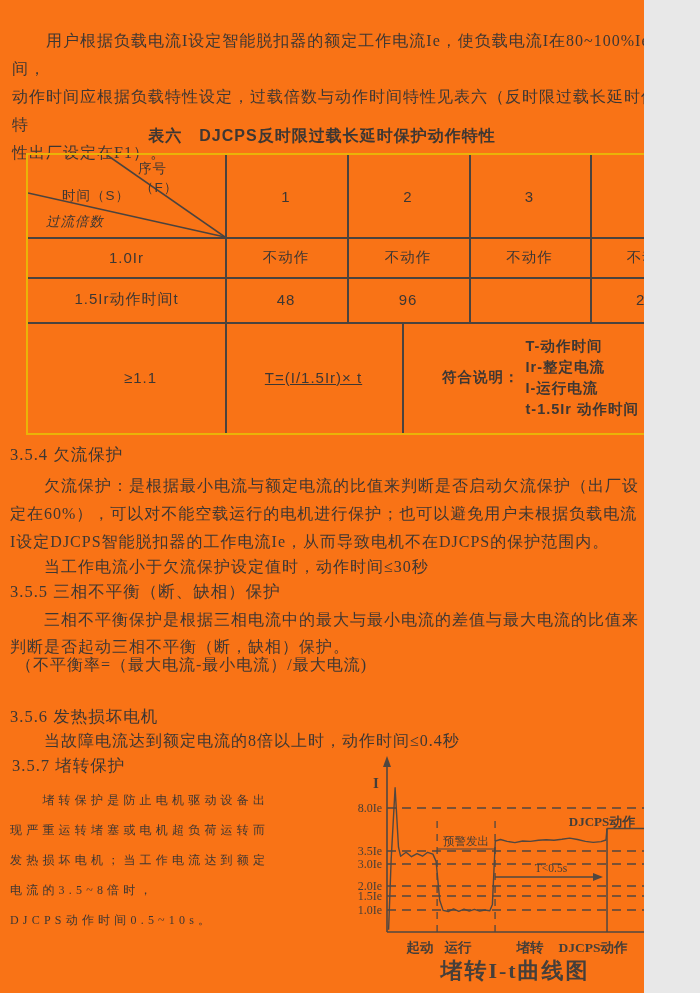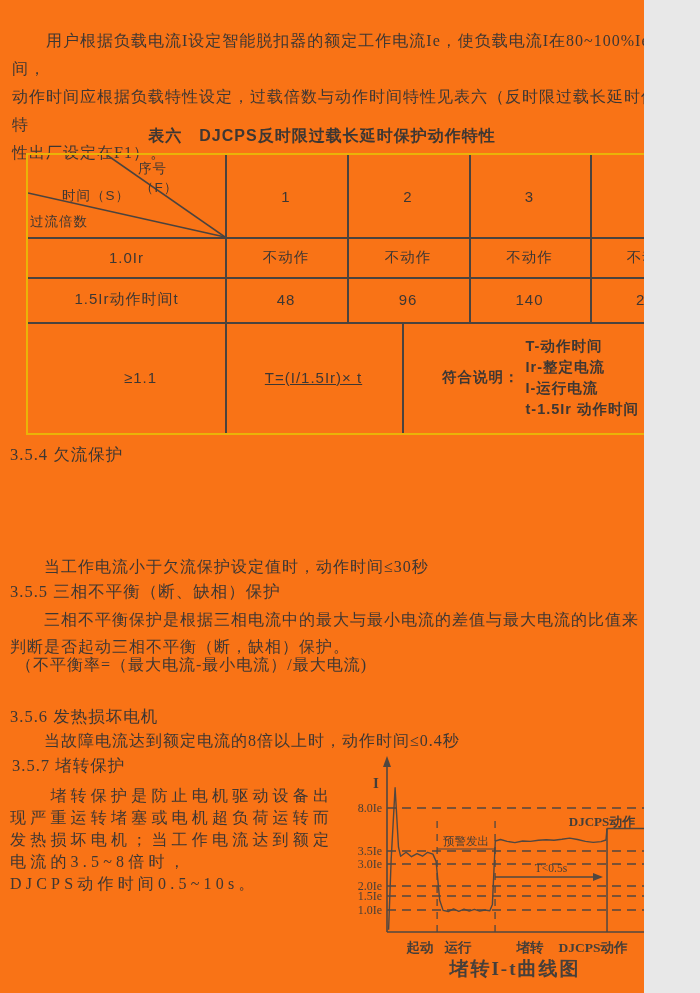--- a/index.html
+++ b/index.html
@@ -18,22 +18,22 @@
   .cell{position:absolute;display:flex;align-items:center;justify-content:center;
         font-size:15px;color:#3e3733;letter-spacing:1px;}
   .corner-label{position:absolute;font-size:13.5px;letter-spacing:1px;}
   .legend-cell{justify-content:flex-start;padding-left:40px;box-sizing:border-box;}
   .legend-lines{white-space:pre-line;font-weight:600;font-size:14.5px;line-height:21px;
                 text-align:left;margin-left:6px;}
   
   .chart{left:345px;top:752px;width:355px;height:241px;}
   .chart svg{display:block;}
   .chart-caption{position:absolute;top:204px;left:0;width:340px;text-align:center;
-                 font-weight:700;font-size:19px;letter-spacing:2px;color:#463f3a;}
-  .s357{width:332px;font-size:16px;line-height:22px;letter-spacing:4.2px;white-space:pre-line;}
+                 font-weight:700;font-size:22px;letter-spacing:2px;color:#463f3a;}
+  .s357{width:332px;font-size:12px;line-height:30px;letter-spacing:4.2px;white-space:pre-line;}
 </style>
 </head>
 <body>
 
 <div class="page">
 
   <div class="abs para" style="left:12px;top:27px;width:678px;">　　用户根据负载电流I设定智能脱扣器的额定工作电流Ie，使负载电流I在80~100%Ie之间，
 动作时间应根据负载特性设定，过载倍数与动作时间特性见表六（反时限过载长延时保护特
 性出厂设定在F1）。</div>
 
@@ -51,52 +51,54 @@
     <div class="gl" style="left:0;top:167px;width:682px;height:2px;"></div>
 
     <div class="cell" style="left:0;top:0;width:197px;height:82px;">
       <svg width="197" height="82" viewBox="0 0 197 82" style="position:absolute;left:0;top:0;">
         <line x1="79" y1="0" x2="197" y2="82" stroke="#4b433e" stroke-width="1.6"></line>
         <line x1="0" y1="38" x2="197" y2="82" stroke="#4b433e" stroke-width="1.6"></line>
       </svg>
       <span class="corner-label" style="left:110px;top:5px;">序号</span>
       <span class="corner-label" style="left:112px;top:24px;">（F）</span>
       <span class="corner-label" style="left:34px;top:32px;">时间（S）</span>
-      <span class="corner-label" style="left:2px;top:58px;">过流倍数</span>
+      <span class="corner-label" style="left:18px;top:58px;font-style:italic;">过流倍数</span>
     </div>
 
     <div class="cell" style="left:197px;top:0;width:122px;height:82px;">1</div>
     <div class="cell" style="left:319px;top:0;width:122px;height:82px;">2</div>
     <div class="cell" style="left:441px;top:0;width:121px;height:82px;">3</div>
     <div class="cell" style="left:562px;top:0;width:120px;height:82px;">4</div>
 
     <div class="cell" style="left:0;top:82px;width:197px;height:40px;">1.0Ir</div>
     <div class="cell" style="left:197px;top:82px;width:122px;height:40px;font-size:14.5px;">不动作</div>
     <div class="cell" style="left:319px;top:82px;width:122px;height:40px;font-size:14.5px;">不动作</div>
     <div class="cell" style="left:441px;top:82px;width:121px;height:40px;font-size:14.5px;">不动作</div>
     <div class="cell" style="left:562px;top:82px;width:120px;height:40px;font-size:14.5px;">不动作</div>
 
     <div class="cell" style="left:0;top:122px;width:197px;height:45px;">1.5Ir动作时间t</div>
     <div class="cell" style="left:197px;top:122px;width:122px;height:45px;">48</div>
     <div class="cell" style="left:319px;top:122px;width:122px;height:45px;">96</div>
-    <div class="cell" style="left:441px;top:122px;width:121px;height:45px;">140</div>
     <div class="cell" style="left:562px;top:122px;width:120px;height:45px;">210</div>
 
     <div class="cell" style="left:0;top:167px;width:197px;height:111px;padding-left:14px;">≥1.1</div>
     <div class="cell" style="left:197px;top:167px;width:177px;height:111px;text-decoration:underline;">T=(I/1.5Ir)× t</div>
     <div class="cell legend-cell" style="left:374px;top:167px;width:308px;height:111px;">
       <span style="font-weight:600;font-size:14.5px;">符合说明：</span>
       <div class="legend-lines">T-动作时间
 Ir-整定电流
 I-运行电流
 t-1.5Ir 动作时间</div>
     </div>
   </div>
 
   <div class="abs heading" style="left:10px;top:444px;">3.5.4 欠流保护</div>
+  <div class="abs para" style="left:10px;top:472px;width:682px;">　　欠流保护：是根据最小电流与额定电流的比值来判断是否启动欠流保护（出厂设
+定在60%），可以对不能空载运行的电机进行保护；也可以避免用户未根据负载电流
+I设定DJCPS智能脱扣器的工作电流Ie，从而导致电机不在DJCPS的保护范围内。</div>
   <div class="abs note-line" style="left:10px;top:557px;width:682px;">　　当工作电流小于欠流保护设定值时，动作时间≤30秒</div>
 
   <div class="abs heading" style="left:10px;top:581px;">3.5.5 三相不平衡（断、缺相）保护</div>
   <div class="abs para" style="left:10px;top:606px;width:682px;line-height:27px;">　　三相不平衡保护是根据三相电流中的最大与最小电流的差值与最大电流的比值来
 判断是否起动三相不平衡（断，缺相）保护。</div>
   <div class="abs note-line" style="left:16px;top:655px;">（不平衡率=（最大电流-最小电流）/最大电流)</div>
 
   <div class="abs heading" style="left:10px;top:706px;">3.5.6 发热损坏电机</div>
   <div class="abs note-line" style="left:10px;top:731px;width:682px;">　　当故障电流达到额定电流的8倍以上时，动作时间≤0.4秒</div>
 

